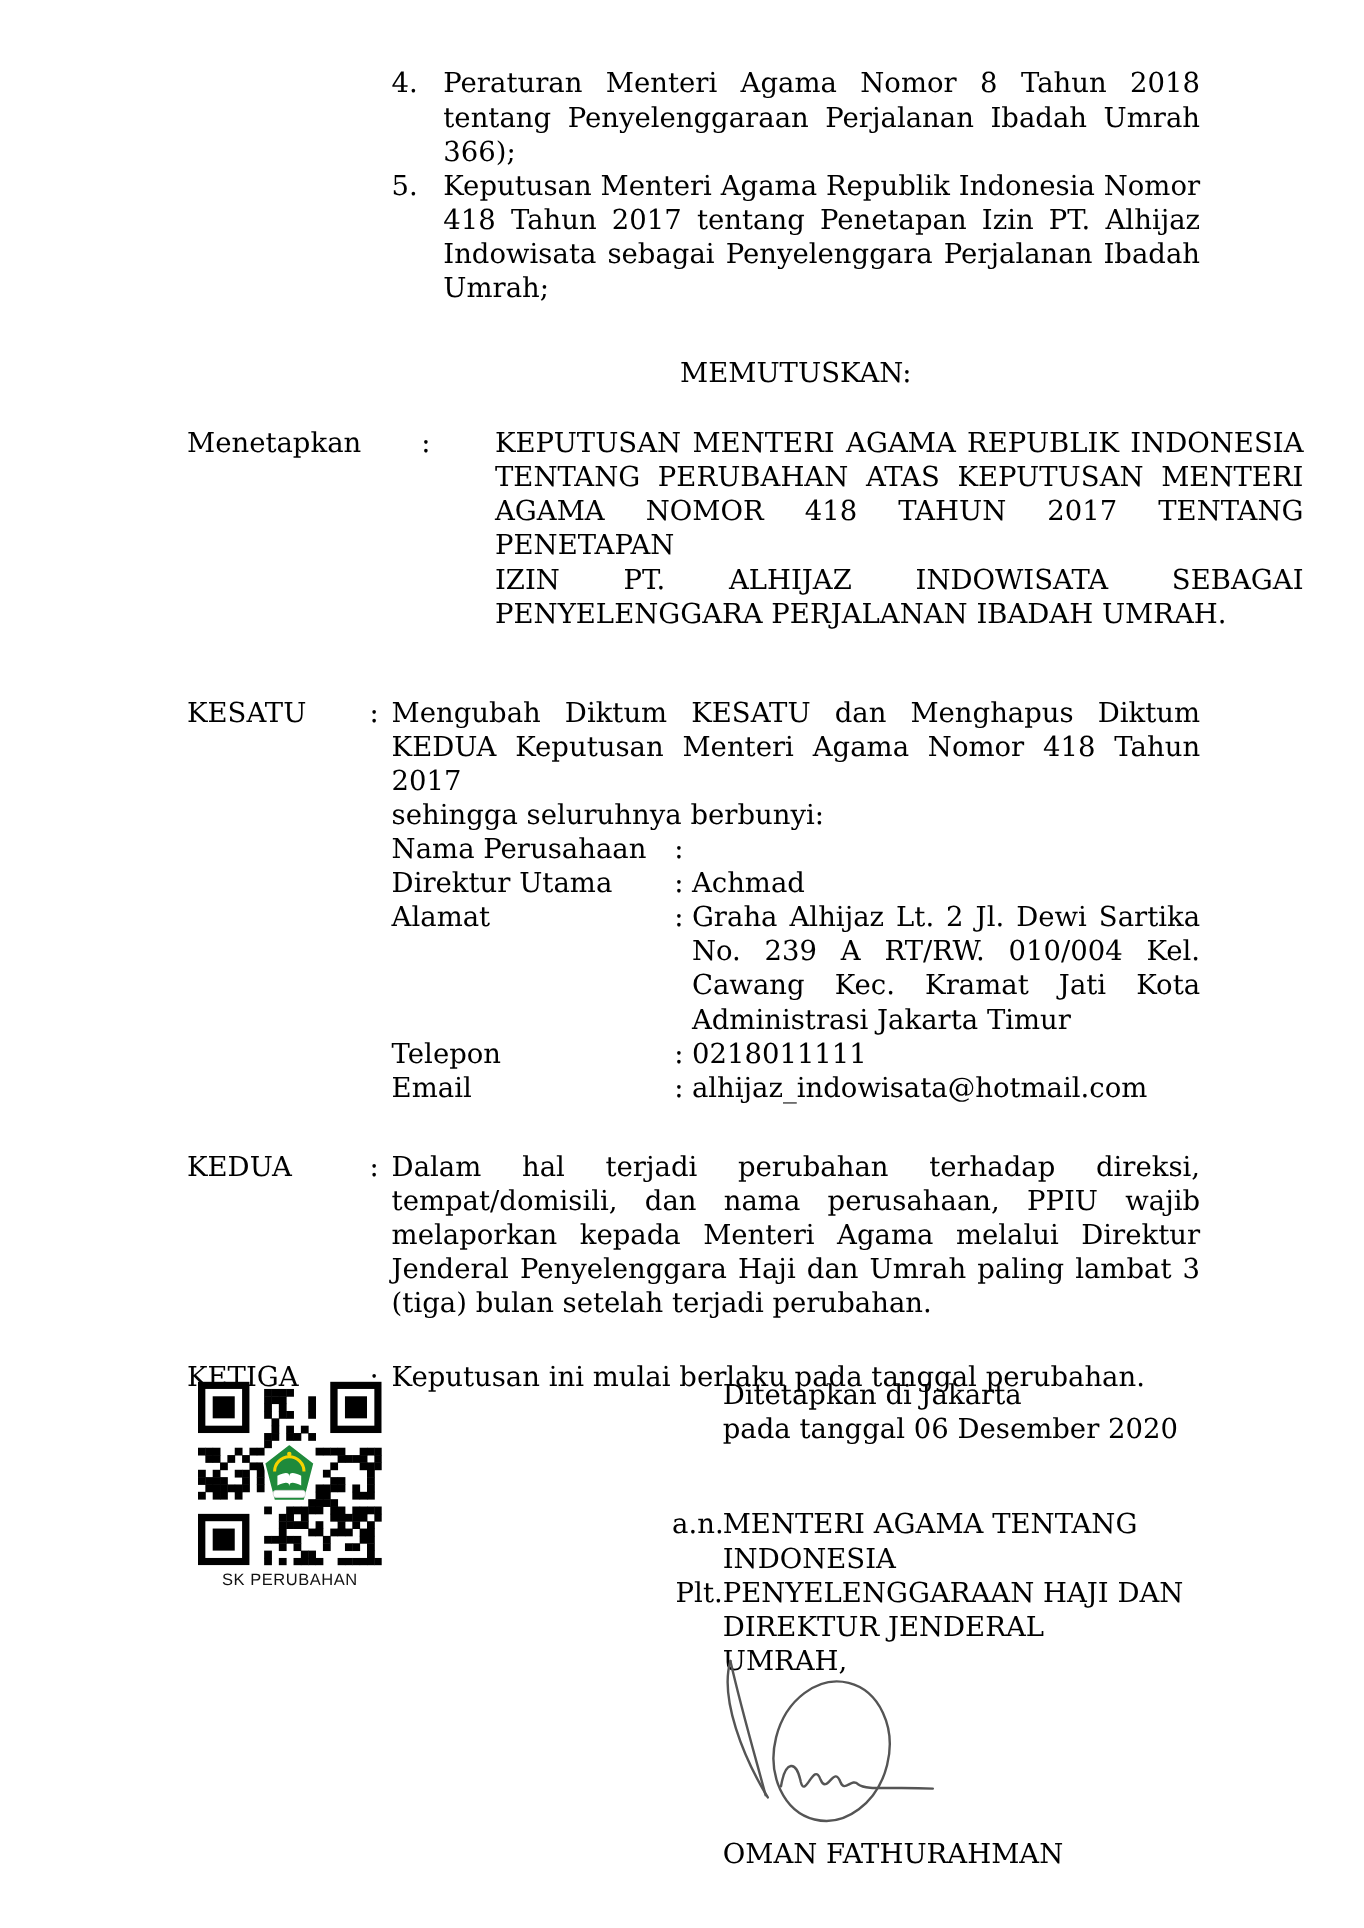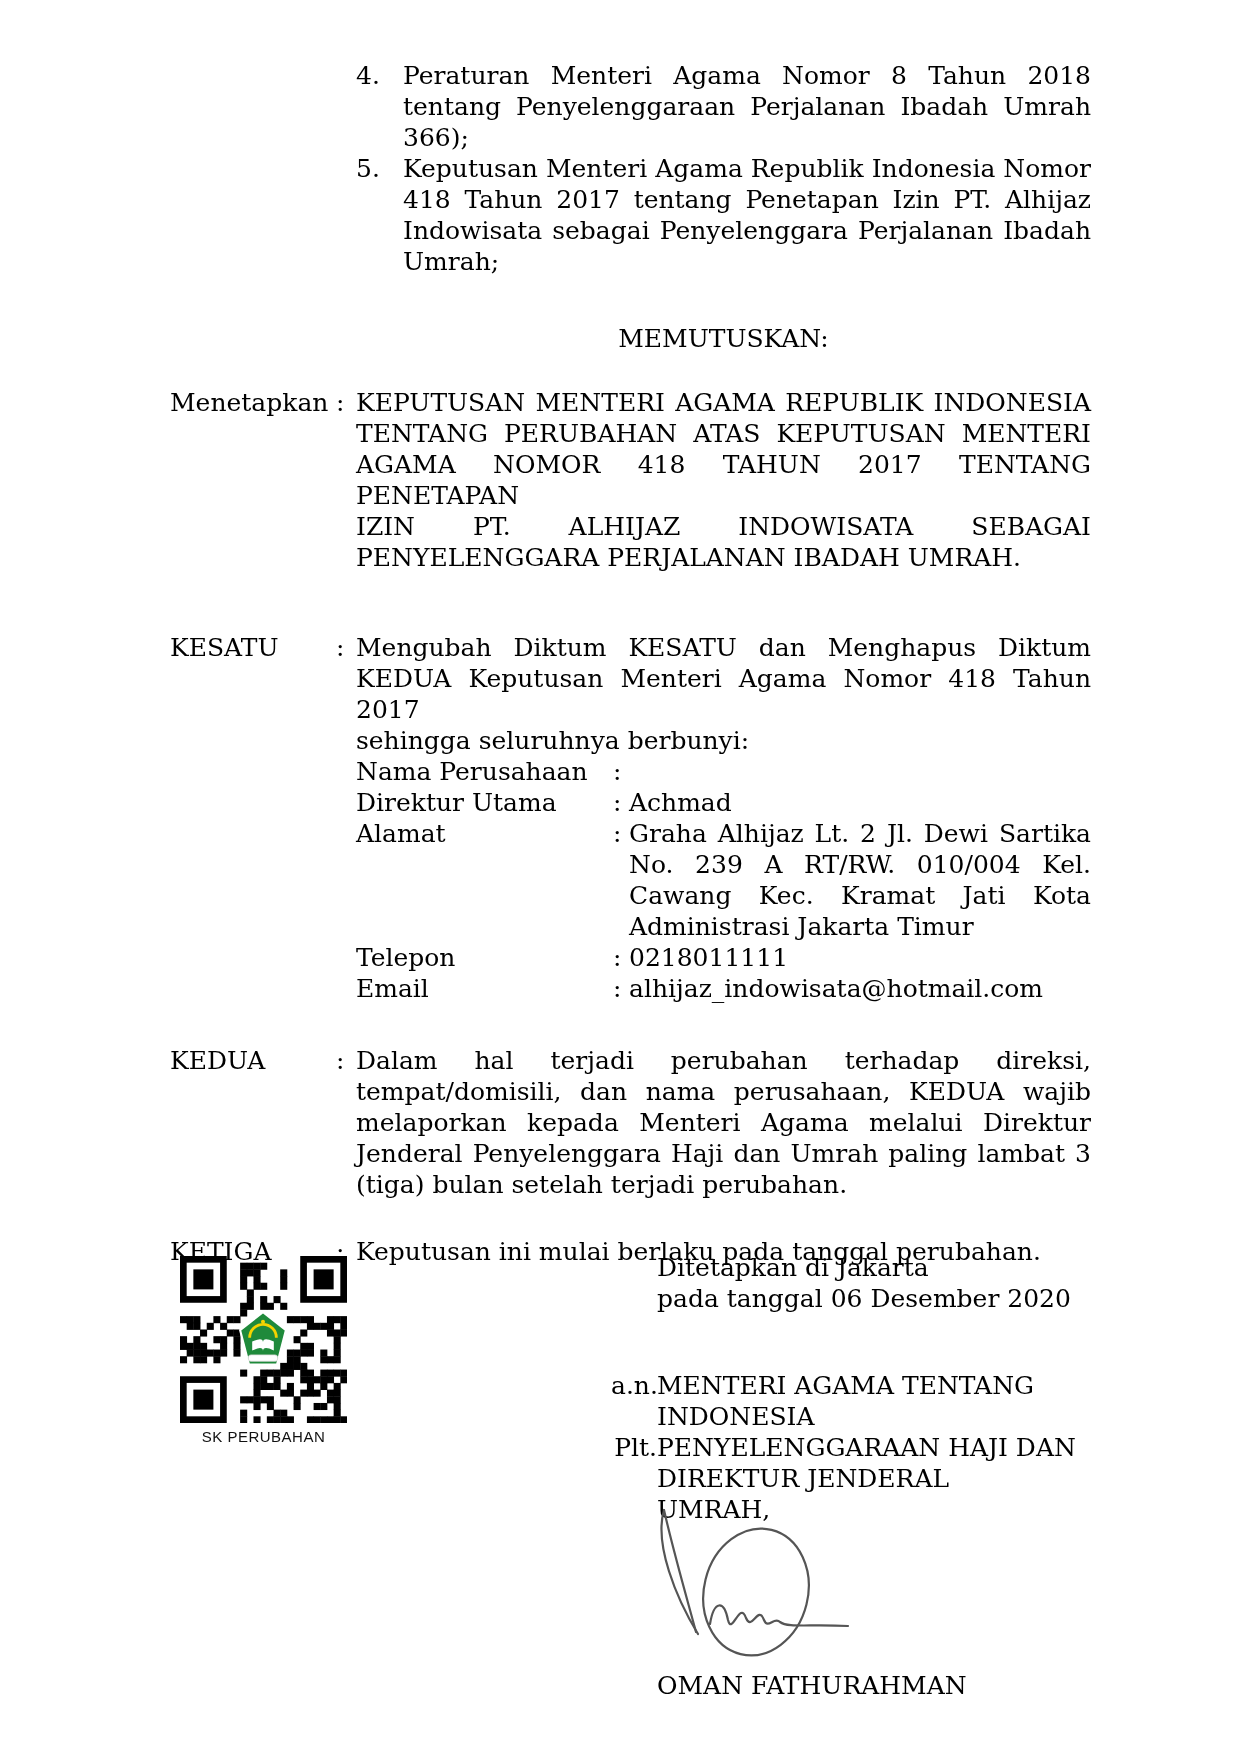--- a/index.html
+++ b/index.html
@@ -14,21 +14,21 @@
   }
   .flow{position:absolute;left:170px;top:60px;width:921px;}
   .list{margin-left:186px;width:735px;}
   .litem{display:flex;}
   .lnum{width:47px;flex:none;}
   .ltext{width:688px;flex:none;}
   .line{white-space:nowrap;}
   .jl{white-space:normal;text-align:justify;text-align-last:justify;}
   .memutuskan{margin:46px 0 0 186px;width:735px;text-align:center;}
   .dictum{display:flex;}
-  .d-menetapkan{margin-top:33px;}
+  .d-menetapkan{margin-top:33px;gap:47px;}
   .d-kesatu{margin-top:59px;}
   .d-kedua{margin-top:41px;}
   .d-ketiga{margin-top:36px;}
   .dlabel{width:166px;flex:none;}
   .dcolon{width:20px;flex:none;}
   .dbody{width:735px;flex:none;}
   .frow{display:flex;}
   .flabel{width:257px;flex:none;}
   .fcolon{width:16px;flex:none;}
   .fvalue{width:462px;flex:none;}
@@ -136,21 +136,21 @@
           </div>
         </div>
       </div>
     </div>
 
     <div class="dictum d-kedua">
       <div class="dlabel">KEDUA</div>
       <div class="dcolon">:</div>
       <div class="dbody">
           <div class="line jl">Dalam hal terjadi perubahan terhadap direksi,</div>
-          <div class="line jl">tempat/domisili, dan nama perusahaan, KEDUA wajib</div>
+          <div class="line jl">tempat/domisili, dan nama perusahaan, PPIU wajib</div>
           <div class="line jl">melaporkan kepada Menteri Agama melalui Direktur</div>
           <div class="line jl">Jenderal Penyelenggara Haji dan Umrah paling lambat 3</div>
           <div class="line">(tiga) bulan setelah terjadi perubahan.</div>
         </div>
     </div>
 
     <div class="dictum d-ketiga">
       <div class="dlabel">KETIGA</div>
       <div class="dcolon">:</div>
       <div class="dbody">

